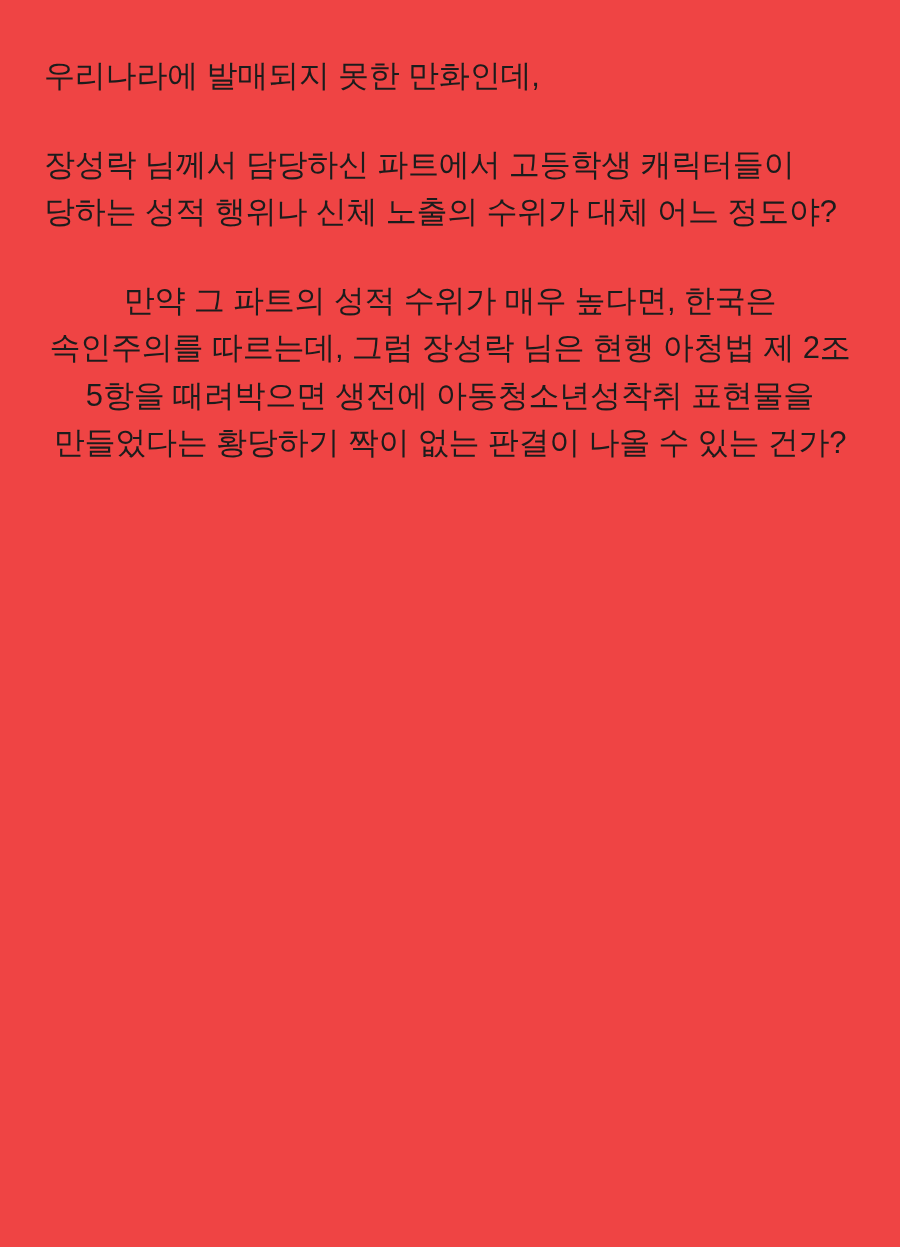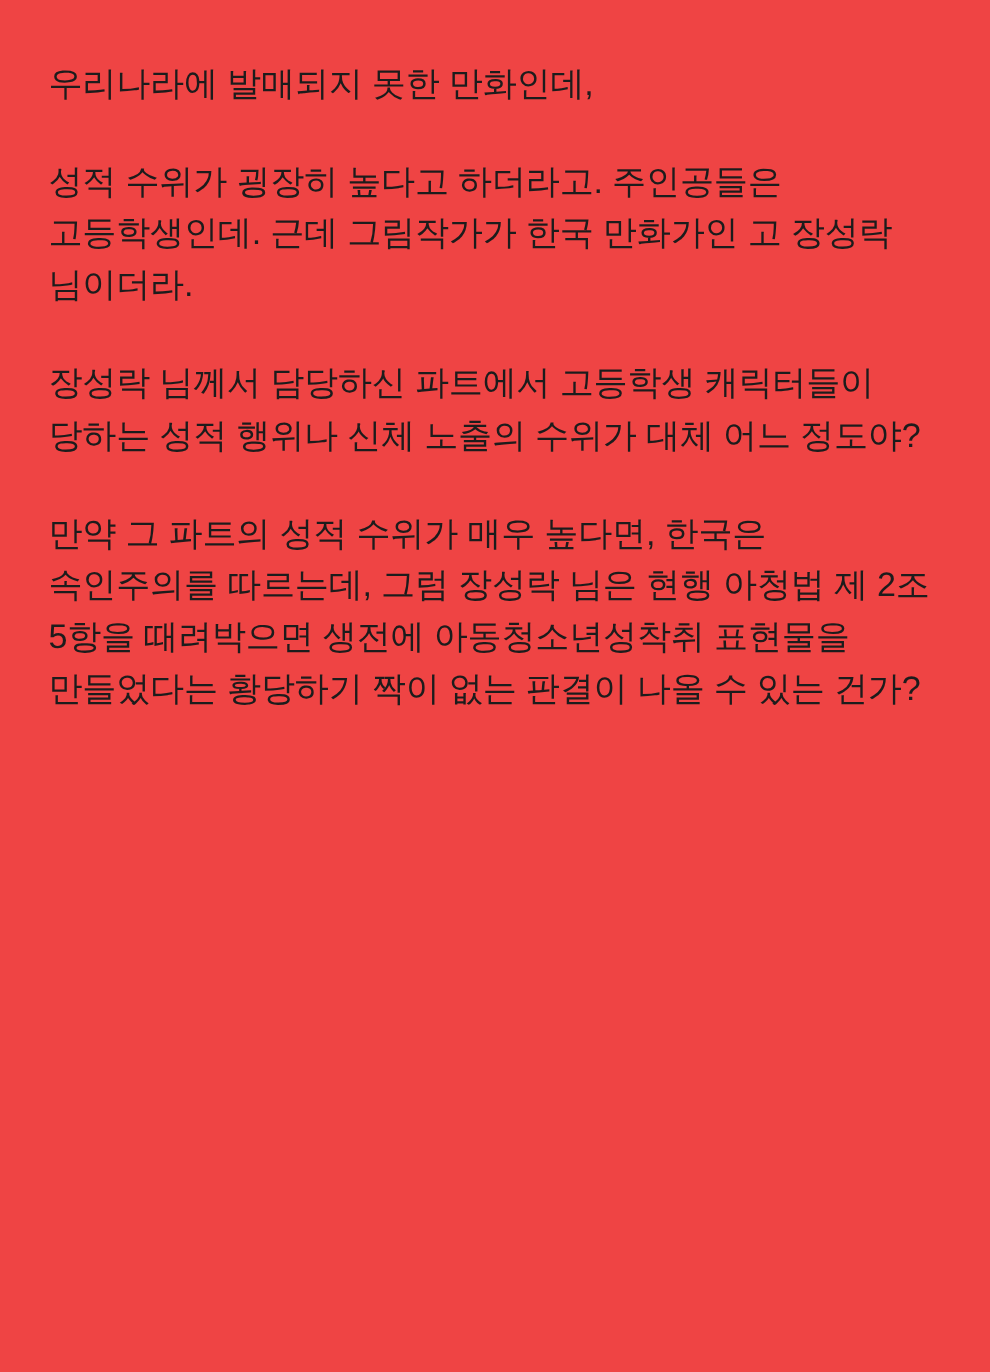--- a/index.html
+++ b/index.html
@@ -27,25 +27,25 @@
     font-size: 31px;
     line-height: 1.52;
     letter-spacing: -0.2px;
     color: #1c1c1c;
     margin: 0 0 42px 0;
     word-break: keep-all;
     white-space: pre-wrap;
   }
   .para:last-child {
     margin-bottom: 0;
+    text-align: center;
   }
 </style>
 </head>
 <body>
 
 <div class="page">
   <div class="article">
     <p class="para">우리나라에 발매되지 못한 만화인데,</p>
-    <p class="para">성적 수위가 굉장히 높다고 하더라고. 주인공들은 고등학생인데. 근데 그림작가가 한국 만화가인 고 장성락 님이더라.</p>
     <p class="para">장성락 님께서 담당하신 파트에서 고등학생 캐릭터들이 당하는 성적 행위나 신체 노출의 수위가 대체 어느 정도야?</p>
     <p class="para">만약 그 파트의 성적 수위가 매우 높다면, 한국은 속인주의를 따르는데, 그럼 장성락 님은 현행 아청법 제 2조 5항을 때려박으면 생전에 아동청소년성착취 표현물을 만들었다는 황당하기 짝이 없는 판결이 나올 수 있는 건가?</p>
   </div>
 </div>
 
 </body></html>

